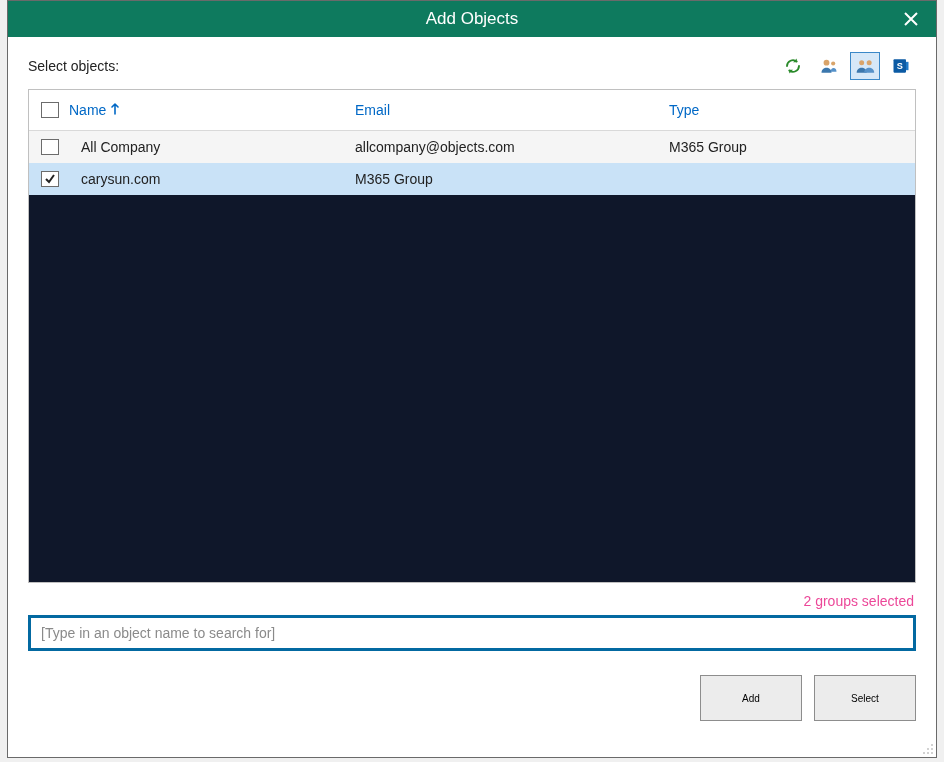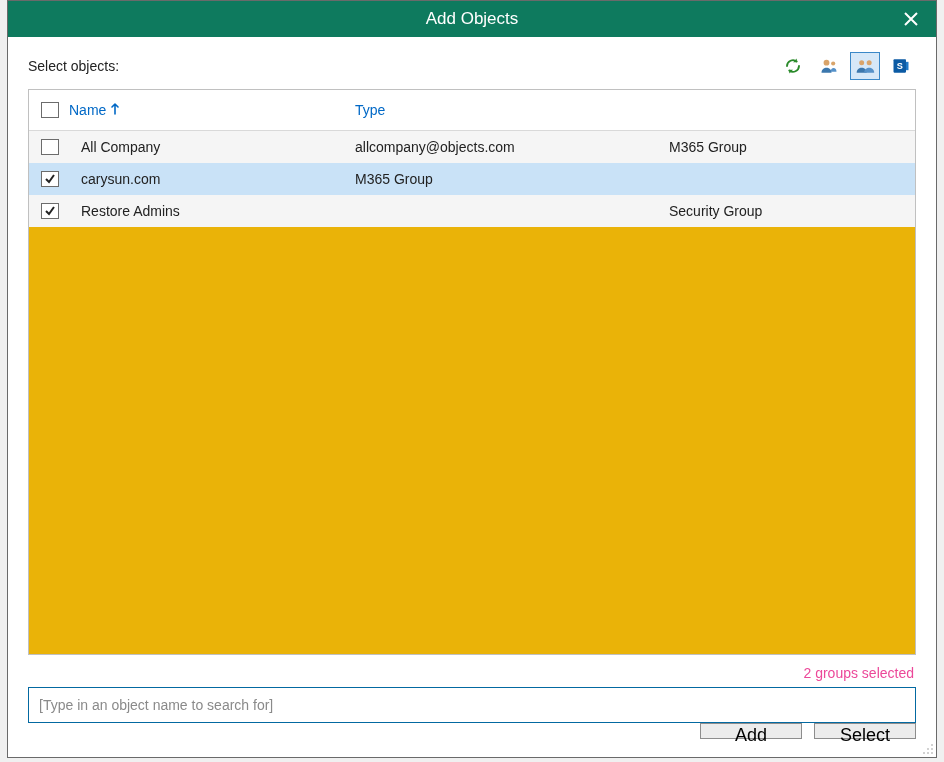--- a/index.html
+++ b/index.html
@@ -1,45 +1,45 @@
 <!DOCTYPE html>
 <html><head>
 <meta charset="utf-8">
 <style>
   html,body{margin:0;padding:0;height:100%;font-family:"Segoe UI",Tahoma,Arial,sans-serif;font-size:14px;color:#222;background:#f0f0f0;}
   .modal{box-sizing:border-box;width:930px;height:758px;margin:0 auto;background:#fff;border:1px solid #6a6a6a;position:relative;display:flex;flex-direction:column;}
   .titlebar{background:#007a5a;background:linear-gradient(#0e7a5e,#0e7a5e);height:36px;display:flex;align-items:center;justify-content:center;color:#fff;position:relative;}
   .titlebar span{font-size:17px;}
   .close-btn{position:absolute;right:0;top:0;width:50px;height:36px;display:flex;align-items:center;justify-content:center;cursor:pointer;}
   .close-btn svg{width:14px;height:14px;stroke:#fff;stroke-width:2;}
-  .content{flex:1;padding:14px 20px 18px 20px;display:flex;flex-direction:column;box-sizing:border-box;}
+  .content{flex:1;padding:14px 20px 36px 20px;display:flex;flex-direction:column;box-sizing:border-box;}
   .topbar{display:flex;align-items:center;justify-content:space-between;height:30px;margin-bottom:8px;}
   .toolbar{display:flex;gap:6px;}
   .tool{width:30px;height:28px;display:flex;align-items:center;justify-content:center;border:1px solid transparent;cursor:pointer;box-sizing:border-box;}
   .tool.active{border:1px solid #3a88c8;background:#d6e8f8;}
-  .grid{border:1px solid #c0c0c0;flex:1;overflow:hidden;background:#eab308;display:flex;flex-direction:column;}
+  .grid{border:1px solid #c0c0c0;flex:1;overflow:hidden;background:#0f172a;display:flex;flex-direction:column;}
   .grid-header{display:flex;background:#ffffff;border-bottom:1px solid #d9d9d9;height:40px;align-items:center;}
   .col-name{width:300px;padding-left:12px;display:flex;align-items:center;gap:10px;}
   .col-email{width:300px;padding-left:14px;}
   .col-type{flex:1;padding-left:14px;}
   .hdr{color:#0068c6;font-size:14px;display:flex;align-items:center;gap:4px;}
   .hdr .sort-arrow svg{width:10px;height:12px;}
   .grid-body{flex:1;overflow:auto;}
   .row{display:flex;height:32px;align-items:center;}
   .row:nth-child(odd){background:#f5f5f5;}
   .row.selected{background:#c9e2f7;}
   .row .col-name{display:flex;align-items:center;gap:22px;}
   .chk{width:18px;height:16px;border:1px solid #6c6c6c;background:#fff;display:flex;align-items:center;justify-content:center;box-sizing:border-box;}
   .chk.checked svg{display:block;}
   .chk svg{display:none;width:12px;height:12px;stroke:#222;stroke-width:2;fill:none;}
   .selection-info{text-align:right;padding:10px 2px 6px 0;color:#ec4899;}
-  .search{width:100%;box-sizing:border-box;height:36px;border:1px solid #0369a1;padding:0 10px;font-size:14px;color:#222;margin-bottom:0;}
+  .search{width:100%;box-sizing:border-box;height:36px;border:3px solid #0369a1;padding:0 10px;font-size:14px;color:#222;margin-bottom:24px;}
   .search::placeholder{color:#8a8a8a;}
   .buttons{display:flex;justify-content:flex-end;gap:12px;}
-  .btn{min-width:102px;height:16px;border:1px solid #8d8d8d;background:#ececec;font-size:18px;cursor:pointer;}
+  .btn{min-width:102px;height:46px;border:1px solid #8d8d8d;background:#ececec;font-size:10px;cursor:pointer;}
   .resize-grip{position:absolute;right:2px;bottom:2px;width:14px;height:14px;opacity:.5;}
 </style>
 </head>
 <body>
 
 <div class="modal">
 
   <div class="titlebar">
     <span>Add Objects</span>
     <div class="close-btn">
@@ -101,20 +101,23 @@
           </div>
           <span class="hdr">
             <span>Name</span>
             <span class="sort-arrow">
               <svg viewBox="0 0 10 12">
                   <path d="M5 1 L5 11 M5 1 L2 4 M5 1 L8 4" stroke="#0068c6" stroke-width="1.6" fill="none" stroke-linecap="round"></path>
                 </svg>
             </span>
           </span>
         </div>
+        <div class="col-email hdr">
+          <span>Email</span>
+        </div>
         <div class="col-type hdr">
           <span>Type</span>
         </div>
       </div>
 
       <div class="grid-body" id="grid-body">
 
       <div class="row">
             <div class="col-name">
               <div class="chk"></div>
@@ -126,32 +129,20 @@
           <div class="row selected">
             <div class="col-name">
               <div class="chk checked">
                 <svg viewBox="0 0 12 12">
                   <path d="M2 6 L5 9 L10 2"></path>
                 </svg>
               </div>
               <span>carysun.com</span>
             </div>
             <div class="col-type">M365 Group</div>
-          </div>
-          <div class="row">
-            <div class="col-name">
-              <div class="chk checked">
-                <svg viewBox="0 0 12 12">
-                  <path d="M2 6 L5 9 L10 2"></path>
-                </svg>
-              </div>
-              <span>Restore Admins</span>
-            </div>
-            <div class="col-email"></div>
-            <div class="col-type">Security Group</div>
           </div>
         </div>
     </div>
 
     <div class="selection-info">2 groups selected</div>
 
     <input class="search" type="text" placeholder="[Type in an object name to search for]" style="">
 
     <div class="buttons">
       <button class="btn">Add</button>

